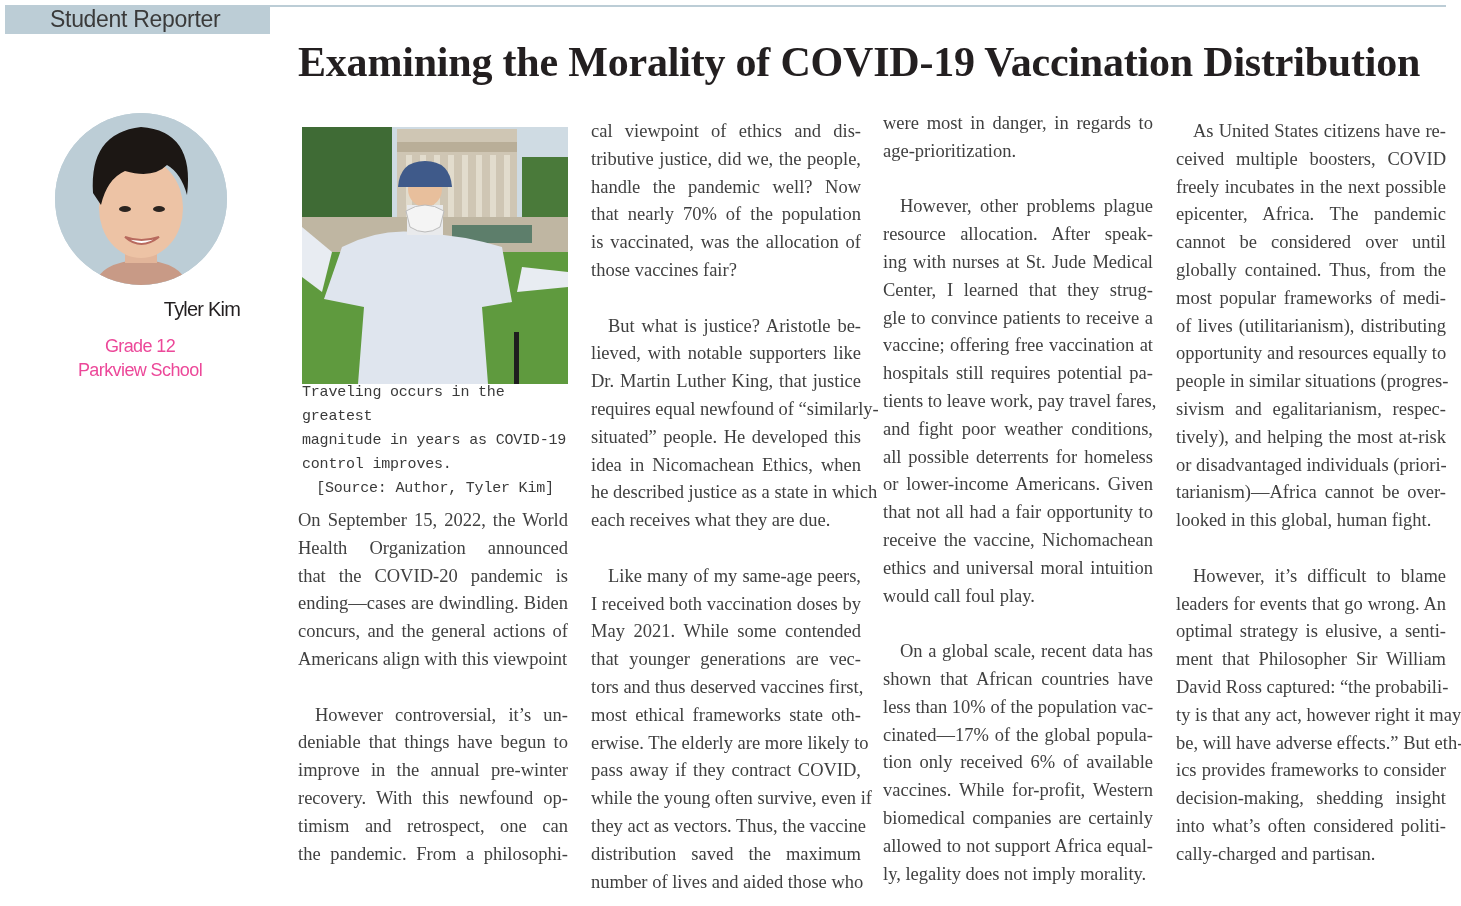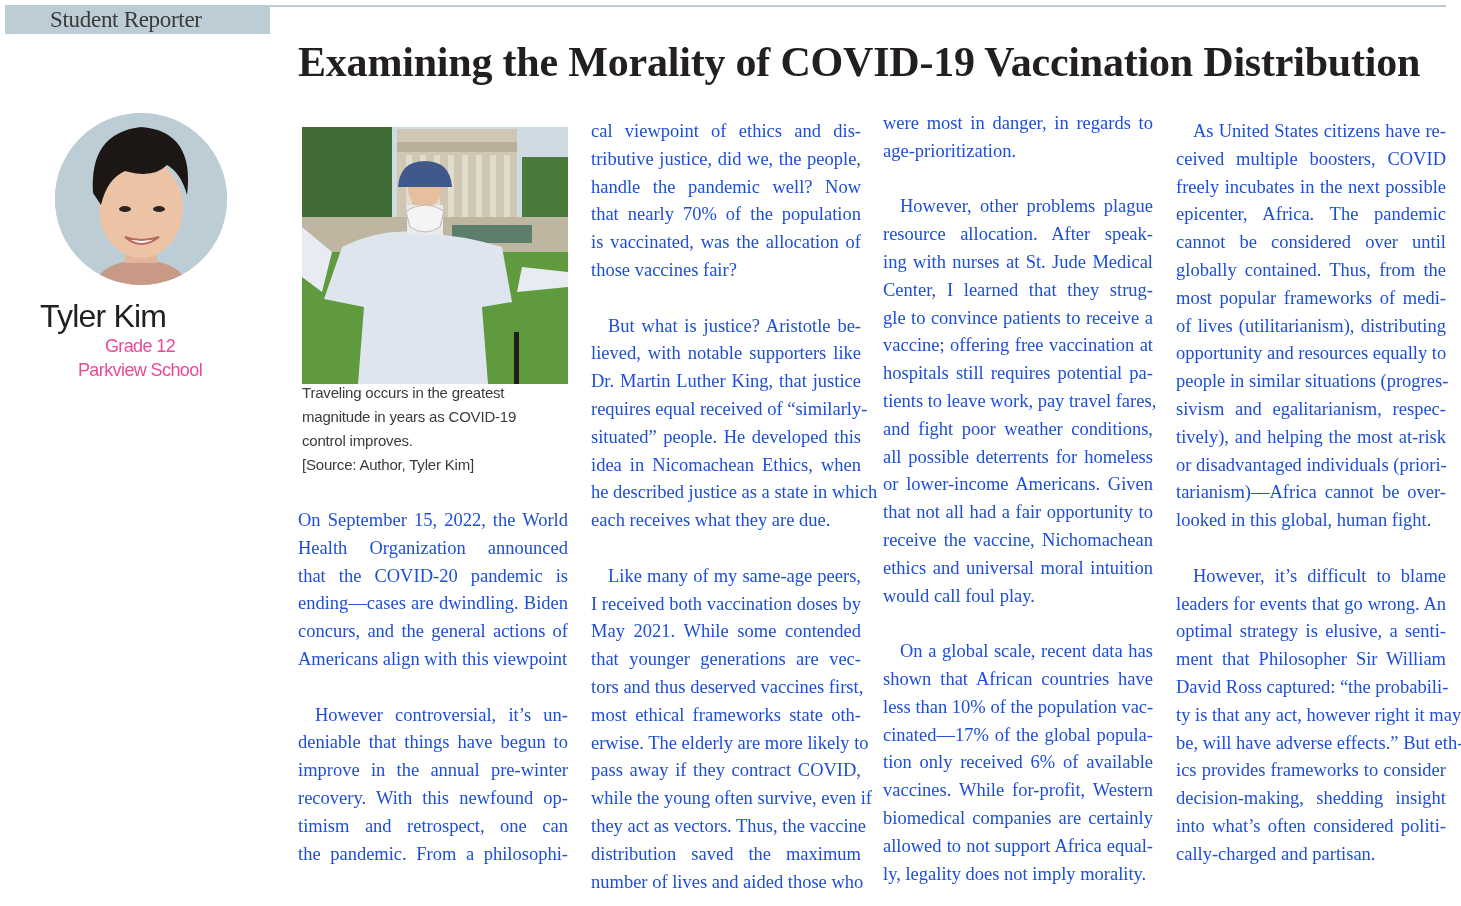--- a/index.html
+++ b/index.html
@@ -1,48 +1,48 @@
 <!DOCTYPE html>
 <html><head>
 <meta charset="utf-8">
 <style>
   html, body { margin: 0; padding: 0; background: #ffffff; }
   body { width: 1461px; height: 906px; position: relative; overflow: hidden; color: #231f20; }
   .section-tag {
     position: absolute; left: 5px; top: 5px; width: 265px; height: 29px;
-    background: #bccdd6; font-family: Liberation Serif, serif; font-size: 23px;
+    background: #bccdd6; font-family: Liberation Sans, sans-serif; font-size: 23px;
     color: #3a3a3a; line-height: 29px; padding-left: 45px; box-sizing: border-box; letter-spacing: -0.3px;
   }
   .top-rule { position: absolute; left: 270px; top: 5px; width: 1176px; height: 2px; background: #bccdd6; }
   .headline {
     position: absolute; left: 298px; top: 34px; width: 1150px;
     font-family: "Liberation Serif", "DejaVu Serif", serif; font-size: 42px; line-height: 56px;
     color: #231f20; white-space: nowrap; letter-spacing: -0.2px;
   }
   .avatar {
     position: absolute; left: 55px; top: 113px; width: 172px; height: 172px; border-radius: 50%;
     background: #bccdd6; overflow: hidden;
   }
   .author-name {
-    position: absolute; left: 40px; top: 298px; width: 200px; text-align: left;
-    font-family: "Liberation Sans", sans-serif; font-size: 32px; color: #231f20; letter-spacing: -0.8px;
+    position: absolute; left: 40px; top: 298px; width: 200px; text-align: right;
+    font-family: "Liberation Sans", sans-serif; font-size: 20px; color: #231f20; letter-spacing: -0.8px;
   }
   .author-meta {
     position: absolute; left: 40px; width: 200px; text-align: center;
     font-family: "Liberation Sans", sans-serif; font-size: 18px; color: #ec4899; letter-spacing: -0.6px;
   }
   .photo { position: absolute; left: 302px; top: 127px; width: 266px; height: 257px; overflow: hidden; background: #7aa55a; }
   .caption {
     position: absolute; left: 302px; top: 381px; width: 266px;
-    font-family: Liberation Sans, sans-serif; font-size: 15px; line-height: 24px; color: #3a3a3a; letter-spacing: -0.2px;
-  }
-  .caption .src { display: block; text-align: left; }
+    font-family: Liberation Mono, monospace; font-size: 15px; line-height: 24px; color: #3a3a3a; letter-spacing: -0.2px;
+  }
+  .caption .src { display: block; text-align: center; }
   .col {
     position: absolute; width: 272px;
-    font-family: "Liberation Serif", "DejaVu Serif", serif; font-size: 18.5px; line-height: 27.8px; color: #1d4ed8;
+    font-family: "Liberation Serif", "DejaVu Serif", serif; font-size: 18.5px; line-height: 27.8px; color: #404040;
   }
   .col .ln { display: block; white-space: nowrap; text-align: justify; text-align-last: justify; height: 27.8px; }
   .col .ln.last { text-align-last: left; }
   .col .ln.indent { padding-left: 17px; }
   .col .gap { display: block; height: 27.8px; }
 </style>
 </head>
 <body>
 
 <div class="section-tag">
@@ -124,21 +124,21 @@
     <span class="ln">cal viewpoint of ethics and dis-</span>
     <span class="ln">tributive justice, did we, the people,</span>
     <span class="ln">handle the pandemic well? Now</span>
     <span class="ln">that nearly 70% of the population</span>
     <span class="ln">is vaccinated, was the allocation of</span>
     <span class="ln last">those vaccines fair?</span>
     <span class="gap"></span>
     <span class="ln indent">But what is justice? Aristotle be-</span>
     <span class="ln">lieved, with notable supporters like</span>
     <span class="ln">Dr. Martin Luther King, that justice</span>
-    <span class="ln">requires equal received of “similarly-</span>
+    <span class="ln">requires equal newfound of “similarly-</span>
     <span class="ln">situated” people. He developed this</span>
     <span class="ln">idea in Nicomachean Ethics, when</span>
     <span class="ln">he described justice as a state in which</span>
     <span class="ln last">each receives what they are due.</span>
     <span class="gap"></span>
     <span class="ln indent">Like many of my same-age peers,</span>
     <span class="ln">I received both vaccination doses by</span>
     <span class="ln">May 2021. While some contended</span>
     <span class="ln">that younger generations are vec-</span>
     <span class="ln">tors and thus deserved vaccines first,</span>

